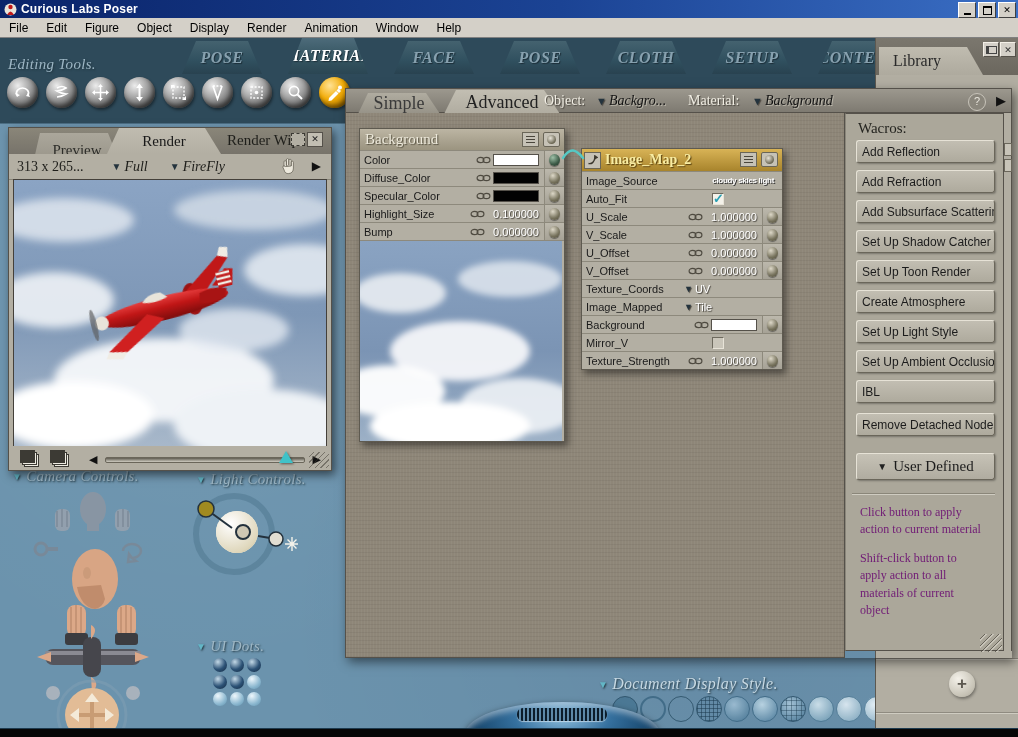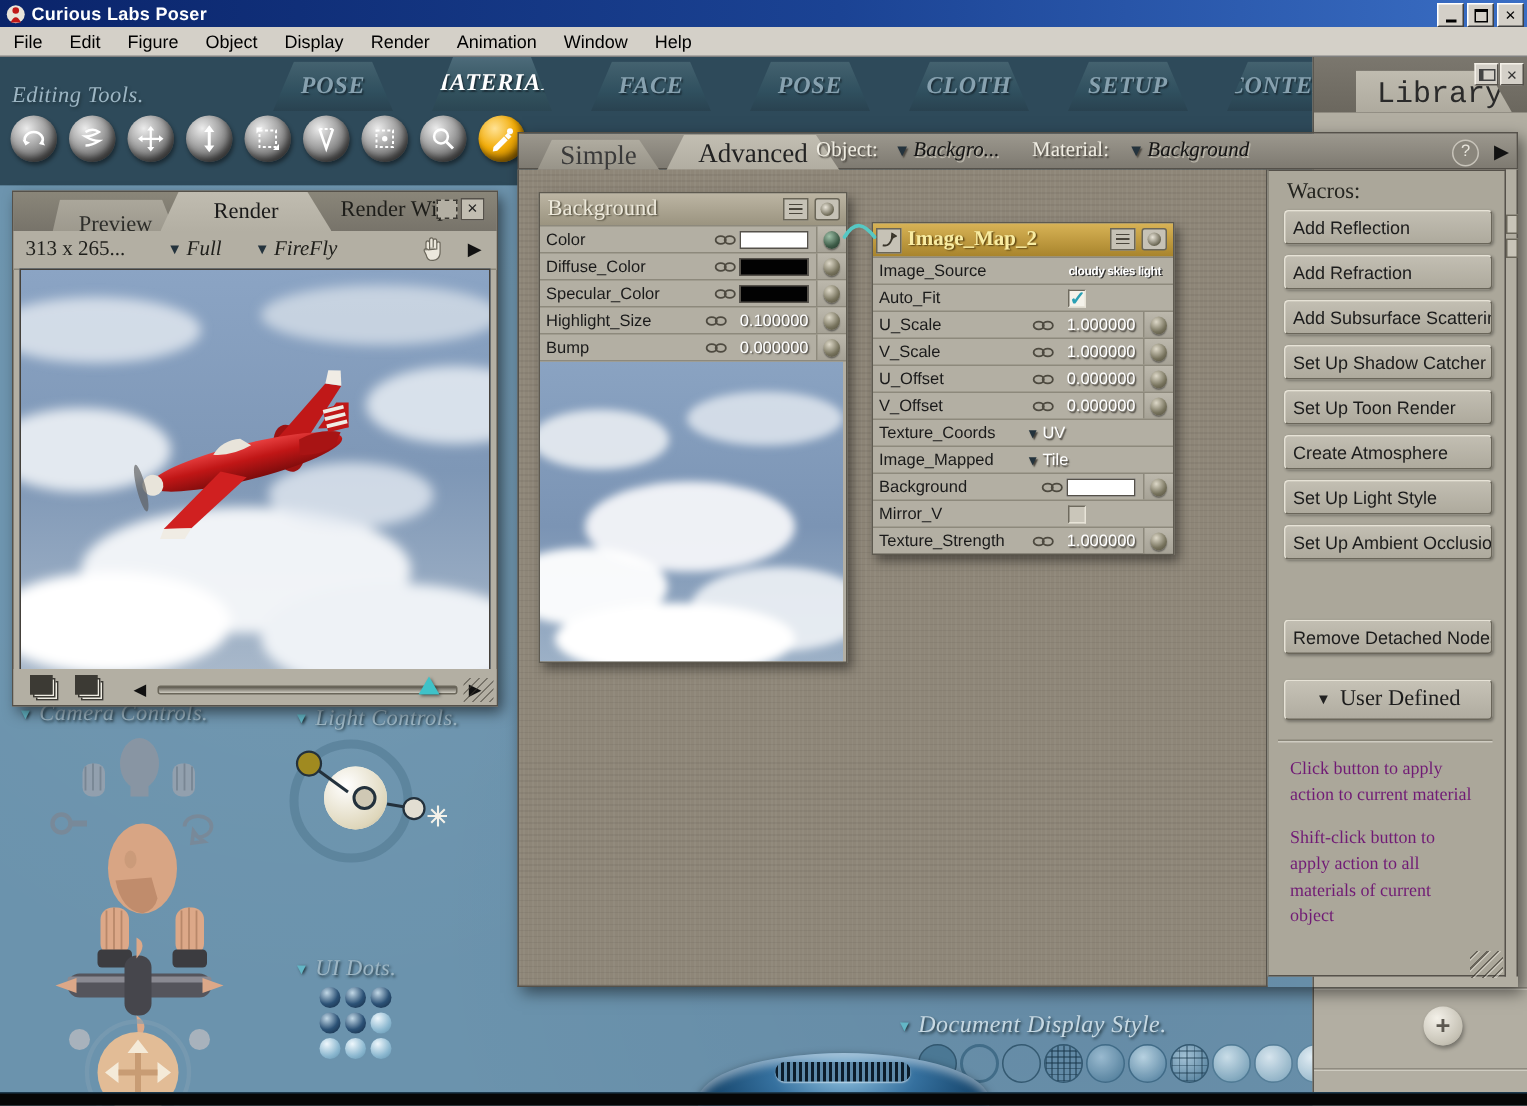--- a/index.html
+++ b/index.html
@@ -43,21 +43,21 @@
     box-shadow:inset -2px -3px 4px rgba(0,0,0,.45), 1px 2px 3px rgba(0,0,0,.45);
     display:flex;align-items:center;justify-content:center;}
   .toolbtn.active{background:radial-gradient(circle at 35% 28%,#ffe294,#f2ac08 45%,#b87c00 80%);}
   .toolbtn svg{width:19px;height:19px;}
   
   .libcol{position:absolute;left:875px;top:38px;width:143px;bottom:0;background:#b2aea2;z-index:3;
     border-left:1px solid #5c5850;}
   .libhead{position:absolute;top:0;left:0;right:0;height:37px;background:linear-gradient(#7b776e,#6b675e);}
   .libtab{position:absolute;left:3px;top:9px;width:104px;height:28px;background:linear-gradient(#c0bcb0,#aeaa9e);
     clip-path:polygon(0 0,calc(100% - 16px) 0,100% 100%,0 100%);
-    font-family:Liberation Mono, monospace;font-size:20px;color:#2a2a2a;padding:5px 0 0 14px;box-sizing:border-box;margin-left:25px;}
+    font-family:Liberation Serif, serif;font-size:16px;color:#2a2a2a;padding:5px 0 0 14px;box-sizing:border-box;}
   .libbtn{position:absolute;top:4px;width:14px;height:13px;background:#d4d0c8;border:1px solid;
     border-color:#f4f0e8 #55514a #55514a #f4f0e8;display:flex;align-items:center;justify-content:center;
     font-size:9px;color:#333;}
   .libbtn .pane{width:7px;height:6px;border:1px solid #444;border-left-width:3px;}
   .lib-divider{position:absolute;left:0;right:0;height:1px;background:#8f8b80;box-shadow:0 1px 0 #cfccc1;}
   .plusbtn{position:absolute;left:73px;top:633px;width:26px;height:26px;border-radius:50%;
     background:radial-gradient(circle at 35% 30%,#f4f1e9,#c6c2b5 70%,#a5a195);
     box-shadow:1px 2px 3px rgba(0,0,0,.35);display:flex;align-items:center;justify-content:center;
     font-size:17px;font-weight:bold;color:#5c5850;}
   
@@ -603,20 +603,21 @@
     <div class="wacros">
       <div class="wacros-title">Wacros:</div>
       <div class="wbutton" style="top:26px;">Add Reflection</div>
       <div class="wbutton" style="top:56px;">Add Refraction</div>
       <div class="wbutton" style="top:86px;">Add Subsurface Scattering</div>
       <div class="wbutton" style="top:116px;">Set Up Shadow Catcher</div>
       <div class="wbutton" style="top:146px;">Set Up Toon Render</div>
       <div class="wbutton" style="top:176px;">Create Atmosphere</div>
       <div class="wbutton" style="top:206px;">Set Up Light Style</div>
       <div class="wbutton" style="top:236px;">Set Up Ambient Occlusion</div>
+      <div class="wbutton" style="top:266px;">IBL</div>
       <div class="wbutton" style="top:299px;">Remove Detached Nodes</div>
       <div class="udbtn">
         <span class="tri3">▼</span>
         <span>User Defined</span>
       </div>
       <div class="wac-div"></div>
       <div class="wac-help" style="top:390px;">Click button to apply action to current material</div>
       <div class="wac-help" style="top:436px;">Shift-click button to apply action to all materials of current object</div>
     </div>
 

